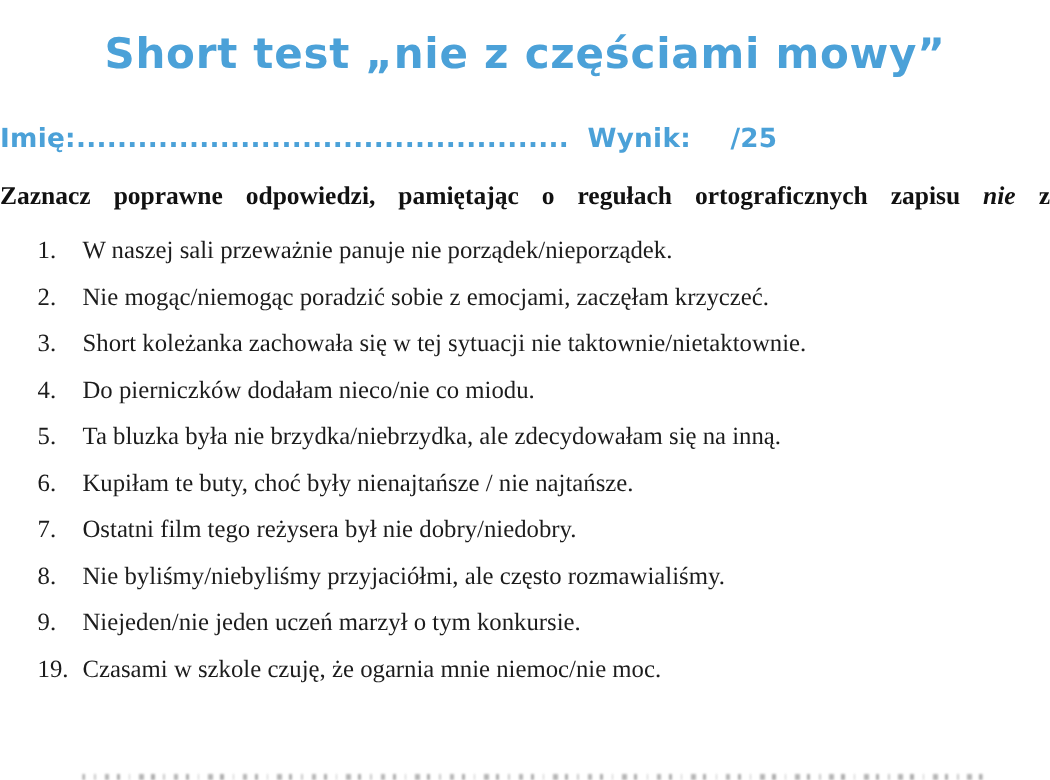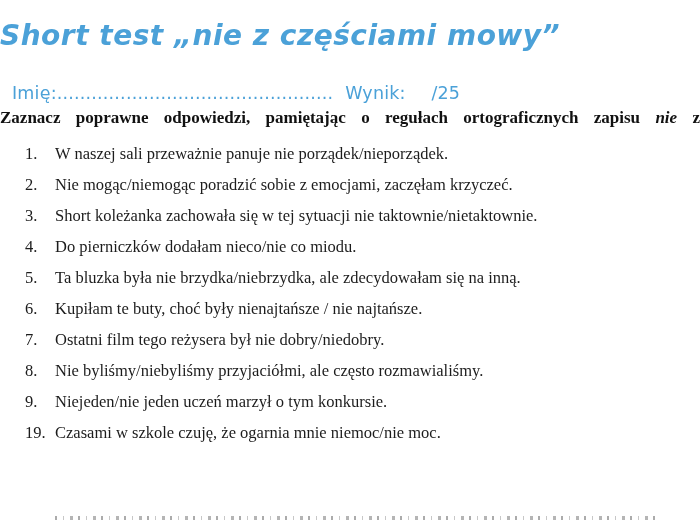--- a/index.html
+++ b/index.html
@@ -8,43 +8,43 @@
     width: 700px;
     height: 520px;
     background: #ffffff;
     overflow: hidden;
     font-family: "Liberation Serif", serif;
     color: #1f1f1f;
     box-sizing: border-box;
     padding-top: 16px;
   }
   .title {
+    text-align: center;
     font-family: "DejaVu Sans", sans-serif;
     font-weight: bold;
     font-size: 28px;
     line-height: 40px;
     color: #4ba1d8;
     letter-spacing: 0.5px;
     white-space: nowrap;
-    font-style: italic;
   }
   .name-line {
     margin-top: 25px;
     font-family: "DejaVu Sans", sans-serif;
-    font-weight: normal;
+    font-weight: bold;
     font-size: 17.5px;
     line-height: 24px;
     color: #4ba1d8;
     white-space: nowrap;
     letter-spacing: 0.2px;
-    padding-left: 12px;
   }
   .name-line .score-label { margin-left: 6px; }
   .name-line .score-value { margin-left: 20px; }
   .instruction {
+    margin-top: 13px;
     font-weight: bold;
     font-size: 17px;
     line-height: 26px;
     color: #111111;
   }
   .instr-line1 {
     text-align: justify;
     text-align-last: justify;
     width: 700px;
     white-space: normal;

